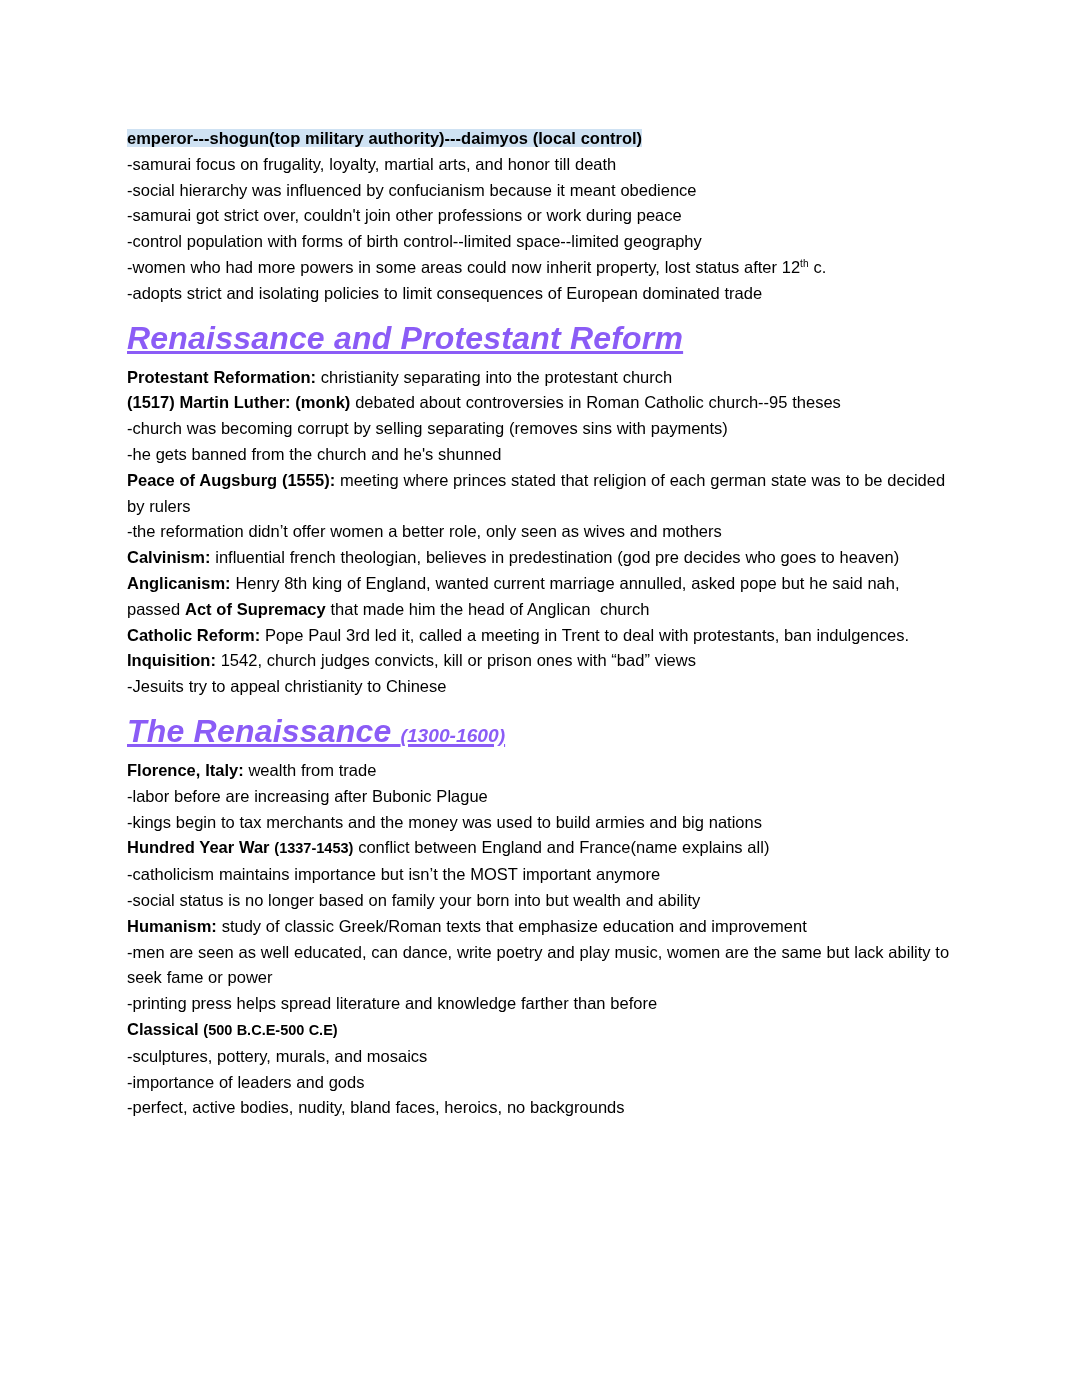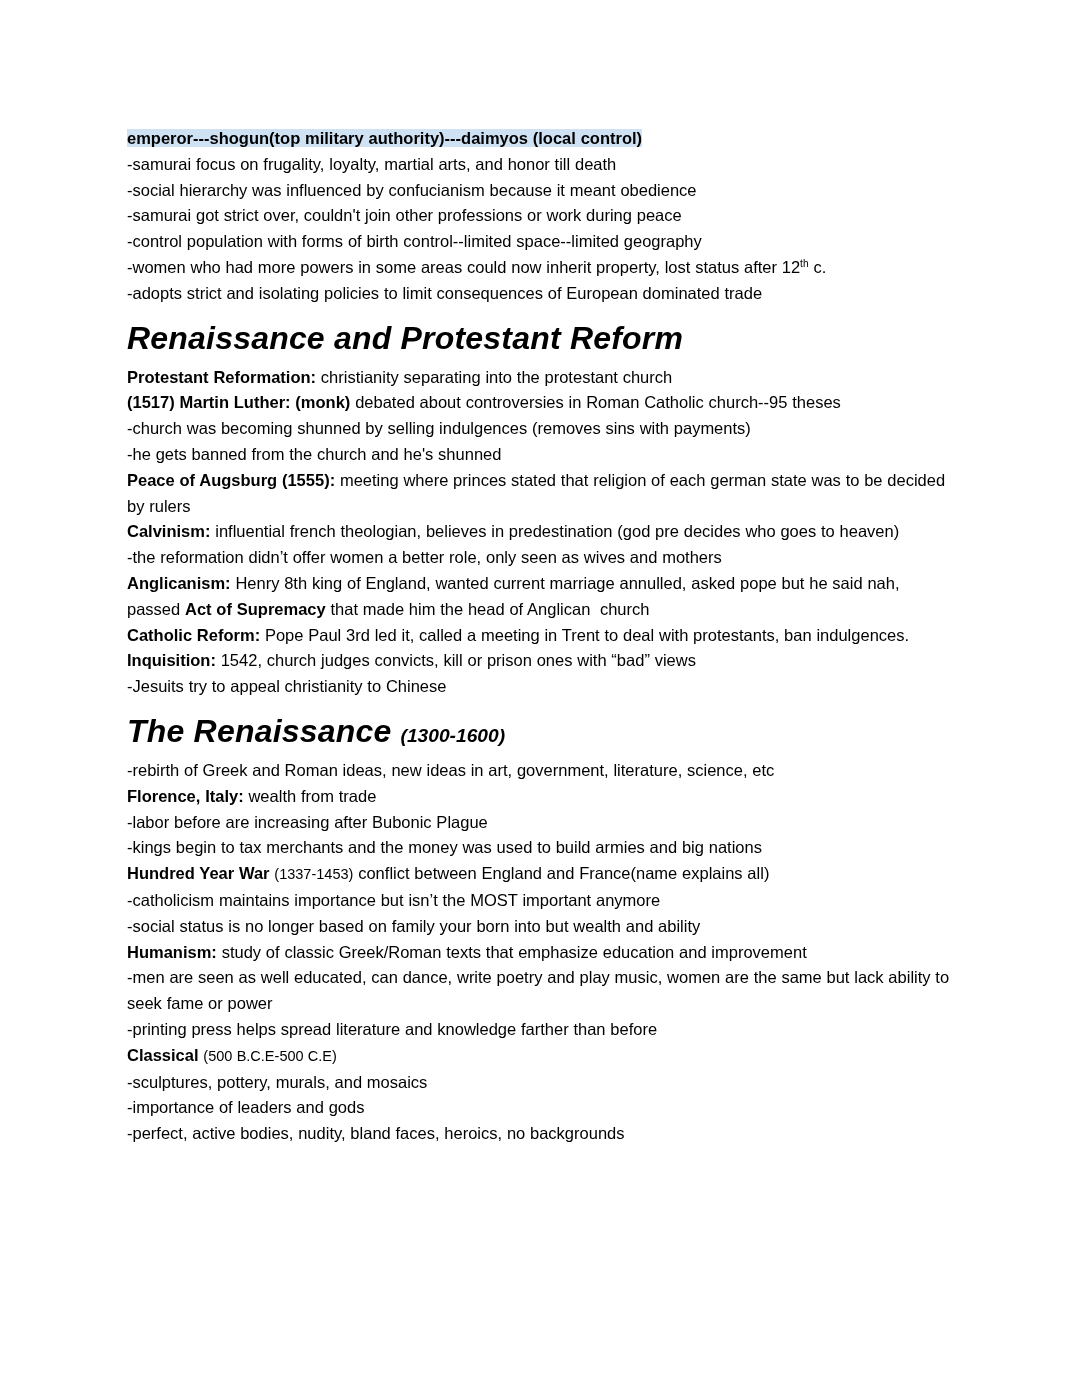--- a/index.html
+++ b/index.html
@@ -22,29 +22,30 @@
     font-size: 16.5px;
     line-height: 25.8px;
     color: #000000;
     word-spacing: 0.2px;
   }
   .doc h1.h1 {
     font-size: 32px;
     line-height: 1.25;
     font-style: italic;
     font-weight: 700;
-    color: #000000;
+    color: #8b5cf6;
     margin: 11px 0 7px 0;
     letter-spacing: 0.2px;
+    text-decoration: underline;
   }
   .run { white-space: pre-wrap; }
   .bold { font-weight: 700; }
   .highlight { background-color: #cfe2f3; }
   .small { font-size: 0.6em; letter-spacing: 0; text-align: center; }
-  .smallbold { font-size: 0.88em; font-weight: 400; }
+  .smallbold { font-size: 0.88em; font-weight: 700; }
   sup.run {
     font-size: 0.62em;
     vertical-align: super;
     line-height: 0;
   }
 </style>
 </head>
 <body>
 
 <div class="page">
@@ -52,31 +53,30 @@
       <p class="body"><span class="run bold highlight">emperor---shogun(top military authority)---daimyos (local control)</span></p>
       <p class="body"><span class="run">-samurai focus on frugality, loyalty, martial arts, and honor till death</span></p>
       <p class="body"><span class="run">-social hierarchy was influenced by confucianism because it meant obedience</span></p>
       <p class="body"><span class="run">-samurai got strict over, couldn't join other professions or work during peace</span></p>
       <p class="body"><span class="run">-control population with forms of birth control--limited space--limited geography</span></p>
       <p class="body"><span class="run">-women who had more powers in some areas could now inherit property, lost status after 12</span><sup class="run">th</sup><span class="run"> c.</span></p>
       <p class="body"><span class="run">-adopts strict and isolating policies to limit consequences of European dominated trade</span></p>
       <h1 class="h1"><span class="run">Renaissance and Protestant Reform</span></h1>
       <p class="body"><span class="run bold">Protestant Reformation:</span><span class="run"> christianity separating into the protestant church</span></p>
       <p class="body"><span class="run bold">(1517) Martin Luther: (monk)</span><span class="run"> debated about controversies in Roman Catholic church--95 theses</span></p>
-      <p class="body"><span class="run">-church was becoming shunned by selling indulgences (removes sins with payments)</span></p>
+      <p class="body"><span class="run">-church was becoming corrupt by selling separating (removes sins with payments)</span></p>
       <p class="body"><span class="run">-he gets banned from the church and he's shunned</span></p>
       <p class="body"><span class="run bold">Peace of Augsburg (1555):</span><span class="run"> meeting where princes stated that religion of each german state was to be decided by rulers</span></p>
+      <p class="body"><span class="run">-the reformation didn’t offer women a better role, only seen as wives and mothers</span></p>
       <p class="body"><span class="run bold">Calvinism:</span><span class="run"> influential french theologian, believes in predestination (god pre decides who goes to heaven)</span></p>
-      <p class="body"><span class="run">-the reformation didn’t offer women a better role, only seen as wives and mothers</span></p>
       <p class="body"><span class="run bold">Anglicanism:</span><span class="run"> Henry 8th king of England, wanted current marriage annulled, asked pope but he said nah, passed </span><span class="run bold">Act of Supremacy</span><span class="run"> that made him the head of Anglican  church</span></p>
       <p class="body"><span class="run bold">Catholic Reform:</span><span class="run"> Pope Paul 3rd led it, called a meeting in Trent to deal with protestants, ban indulgences.</span></p>
       <p class="body"><span class="run bold">Inquisition:</span><span class="run"> 1542, church judges convicts, kill or prison ones with “bad” views</span></p>
       <p class="body"><span class="run">-Jesuits try to appeal christianity to Chinese</span></p>
       <h1 class="h1"><span class="run">The Renaissance </span><span class="run small">(1300-1600)</span></h1>
-      <p class="body"><span class="run">-rebirth of Greek and Roman ideas, new ideas in art, government, literature, science, etc</span></p>
       <p class="body"><span class="run bold">Florence, Italy:</span><span class="run"> wealth from trade</span></p>
       <p class="body"><span class="run">-labor before are increasing after Bubonic Plague</span></p>
       <p class="body"><span class="run">-kings begin to tax merchants and the money was used to build armies and big nations</span></p>
       <p class="body"><span class="run bold">Hundred Year War </span><span class="run smallbold">(1337-1453)</span><span class="run"> conflict between England and France(name explains all)</span></p>
       <p class="body"><span class="run">-catholicism maintains importance but isn’t the MOST important anymore</span></p>
       <p class="body"><span class="run">-social status is no longer based on family your born into but wealth and ability</span></p>
       <p class="body"><span class="run bold">Humanism:</span><span class="run"> study of classic Greek/Roman texts that emphasize education and improvement</span></p>
       <p class="body"><span class="run">-men are seen as well educated, can dance, write poetry and play music, women are the same but lack ability to seek fame or power</span></p>
       <p class="body"><span class="run">-printing press helps spread literature and knowledge farther than before</span></p>
       <p class="body"><span class="run bold">Classical </span><span class="run smallbold">(500 B.C.E-500 C.E)</span></p>

